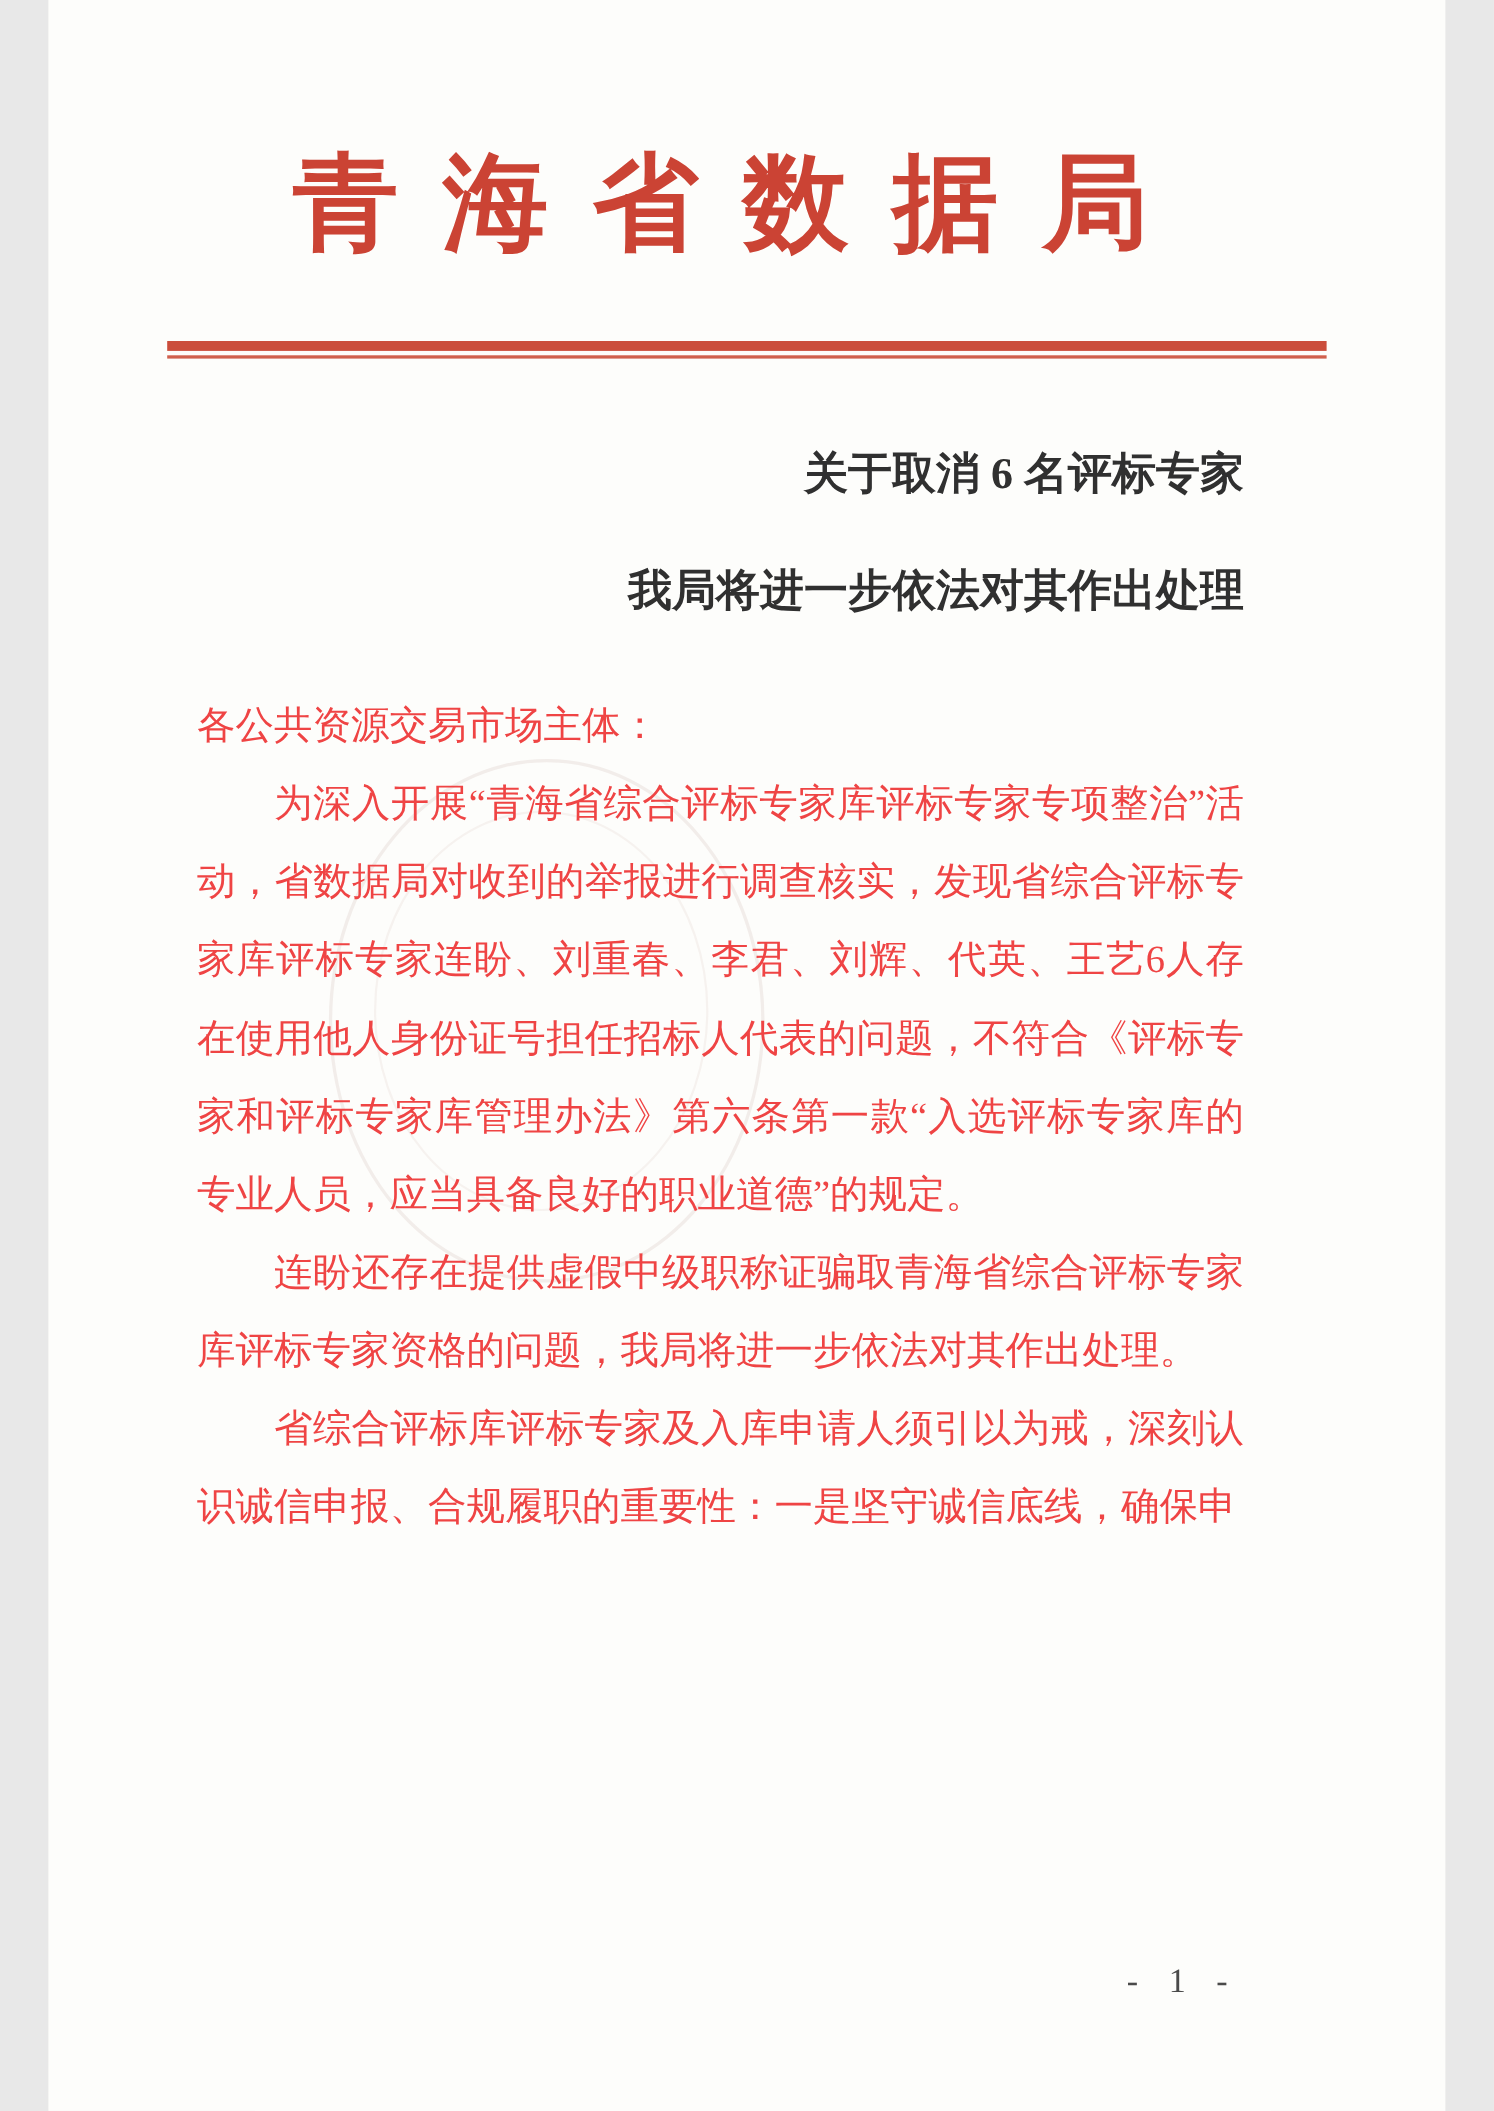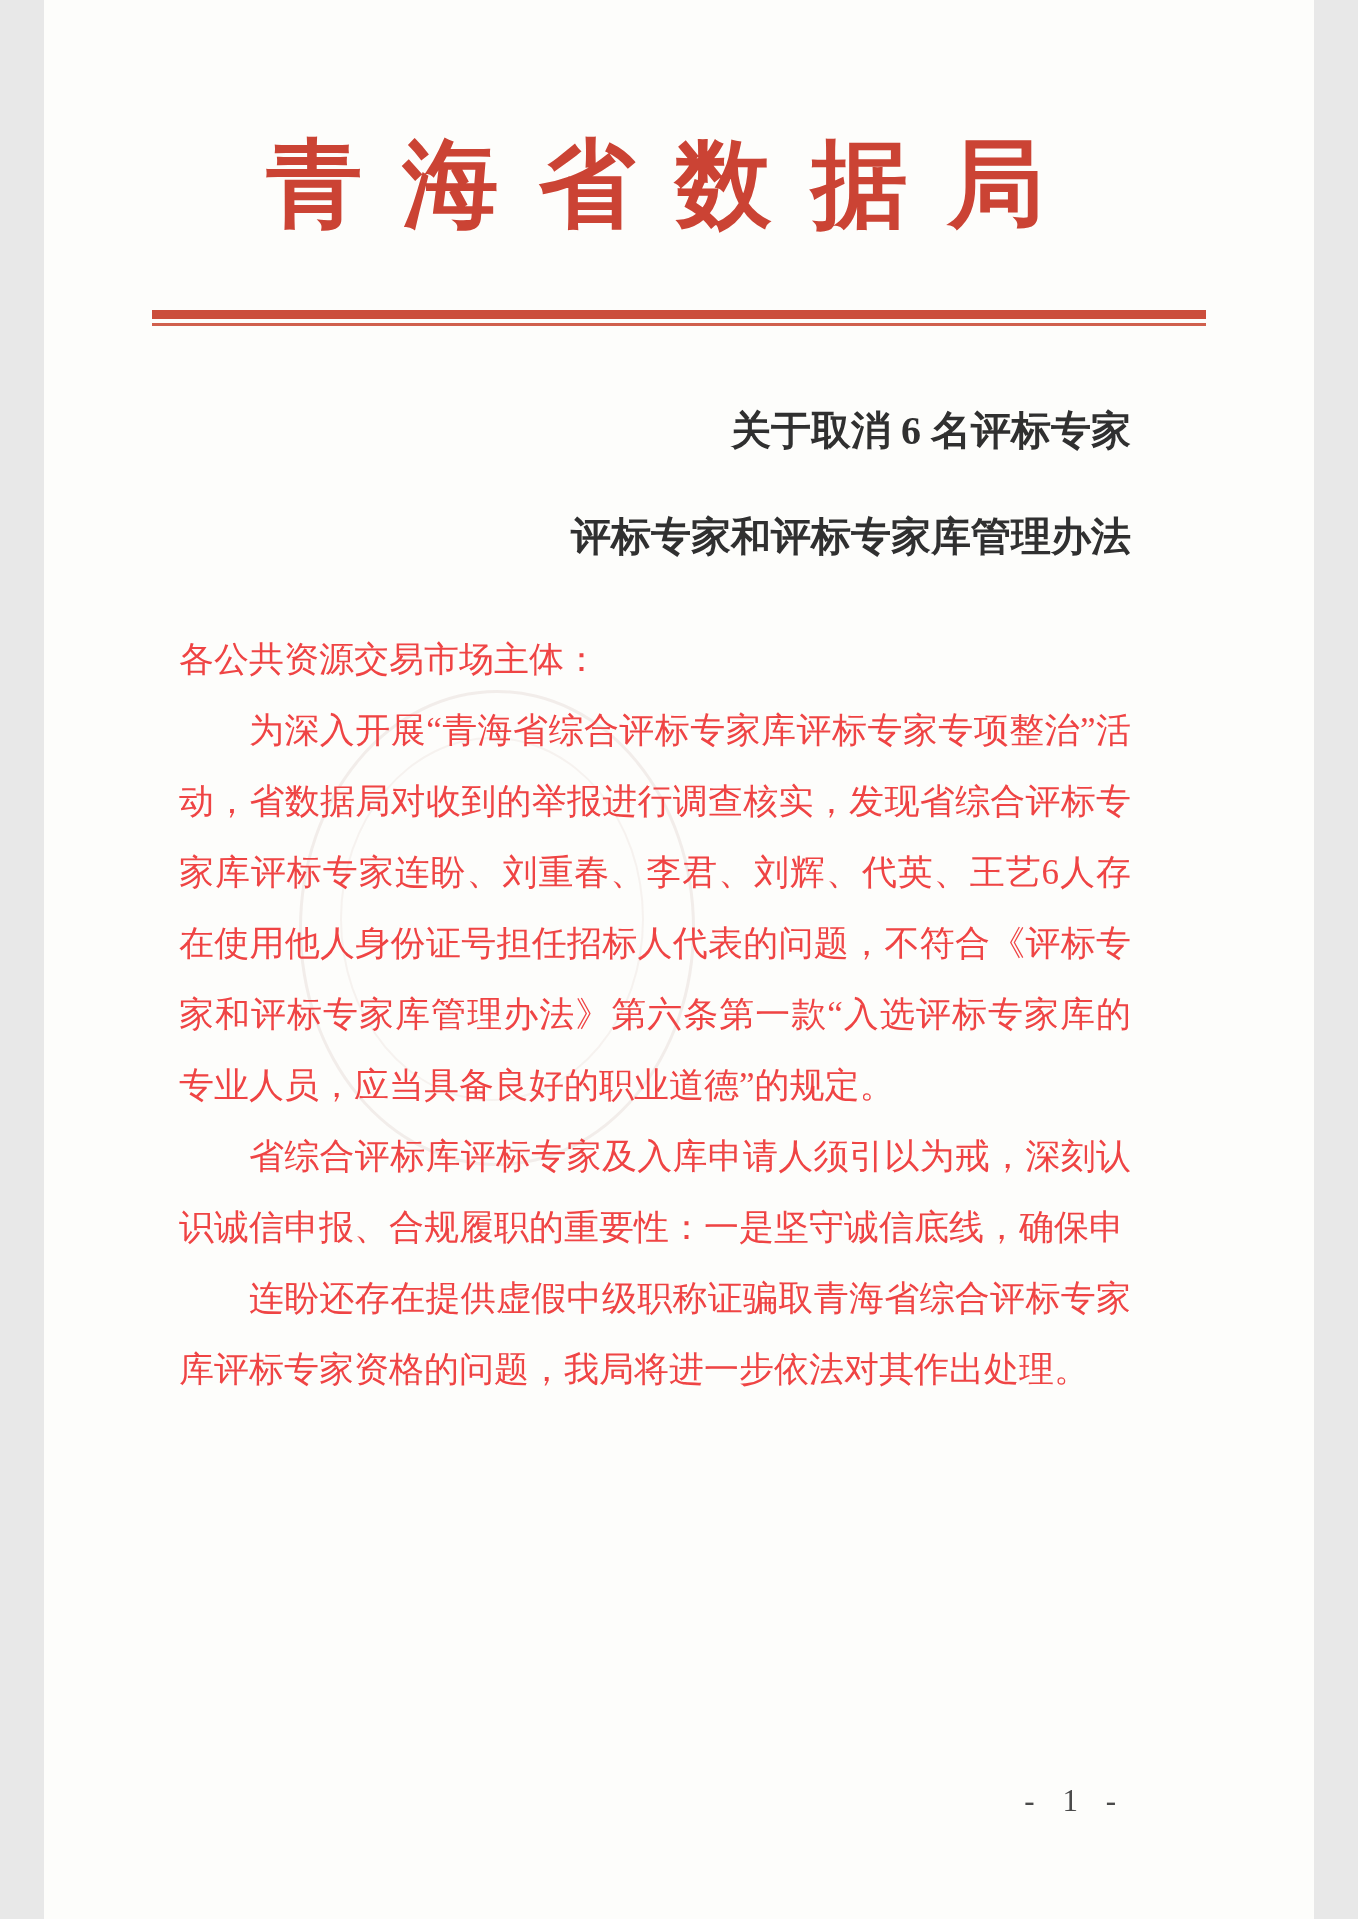--- a/index.html
+++ b/index.html
@@ -117,27 +117,27 @@
   <div class="red-rule">
     <div class="bar-thick"></div>
     <div class="bar-gap"></div>
     <div class="bar-thin"></div>
   </div>
 
   <div class="content-col">
 
     <div class="doc-title">
       <div>关于取消 6 名评标专家</div>
-      <div>评标专家和评标专家库管理办法</div>
+      <div>我局将进一步依法对其作出处理</div>
     </div>
 
     <div class="doc-body">
       <p class="salutation">各公共资源交易市场主体：</p>
       <p class="para">为深入开展“青海省综合评标专家库评标专家专项整治”活动，省数据局对收到的举报进行调查核实，发现省综合评标专家库评标专家连盼、刘重春、李君、刘辉、代英、王艺6人存在使用他人身份证号担任招标人代表的问题，不符合《评标专家和评标专家库管理办法》第六条第一款“入选评标专家库的专业人员，应当具备良好的职业道德”的规定。</p>
+      <p class="para">连盼还存在提供虚假中级职称证骗取青海省综合评标专家库评标专家资格的问题，我局将进一步依法对其作出处理。</p>
       <p class="para">省综合评标库评标专家及入库申请人须引以为戒，深刻认识诚信申报、合规履职的重要性：一是坚守诚信底线，确保申</p>
-      <p class="para">连盼还存在提供虚假中级职称证骗取青海省综合评标专家库评标专家资格的问题，我局将进一步依法对其作出处理。</p>
     </div>
 
   </div>
 
   <div class="page-number">- 1 -</div>
 
 </div>
 
 </body></html>

